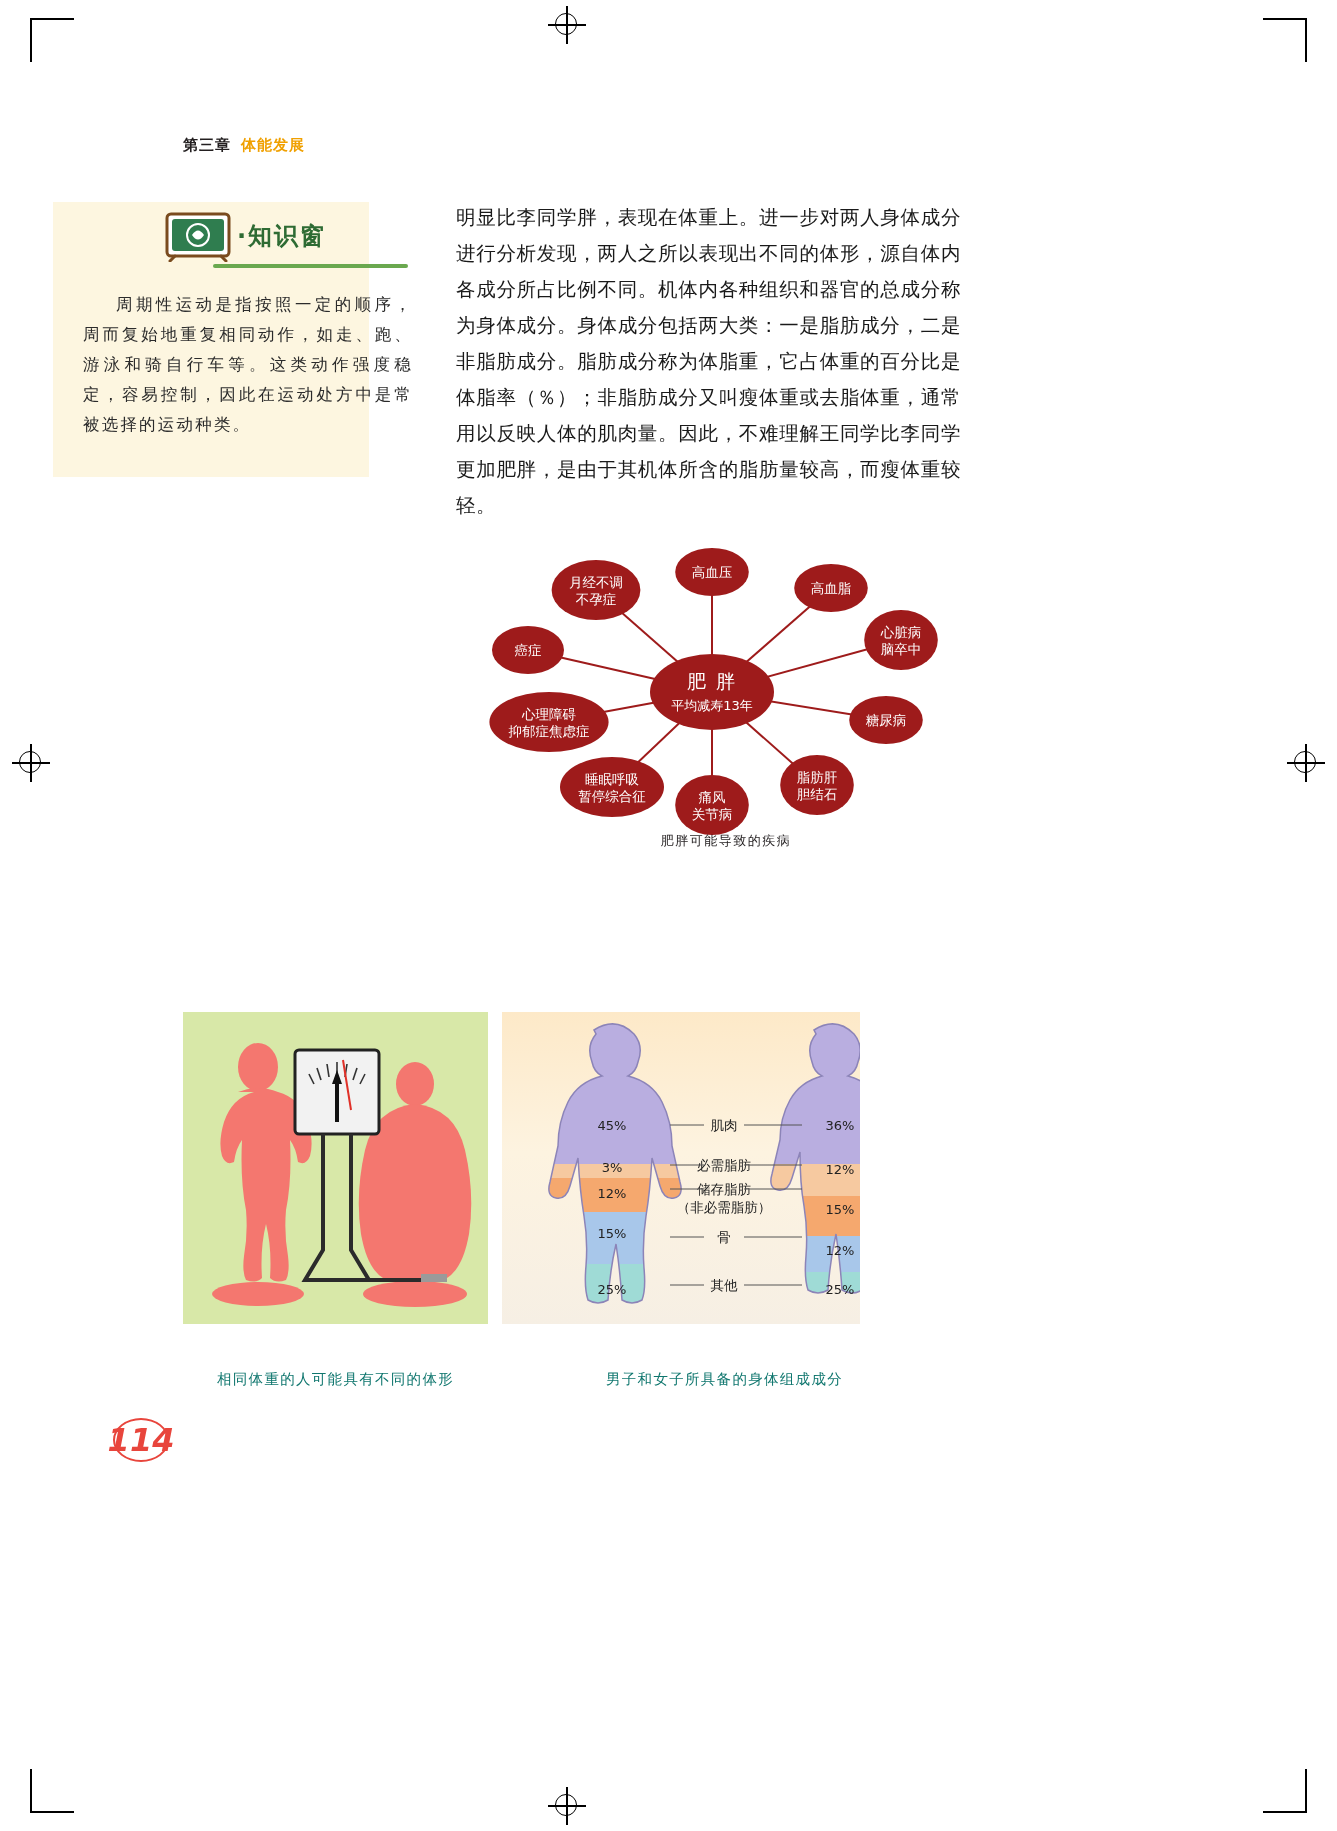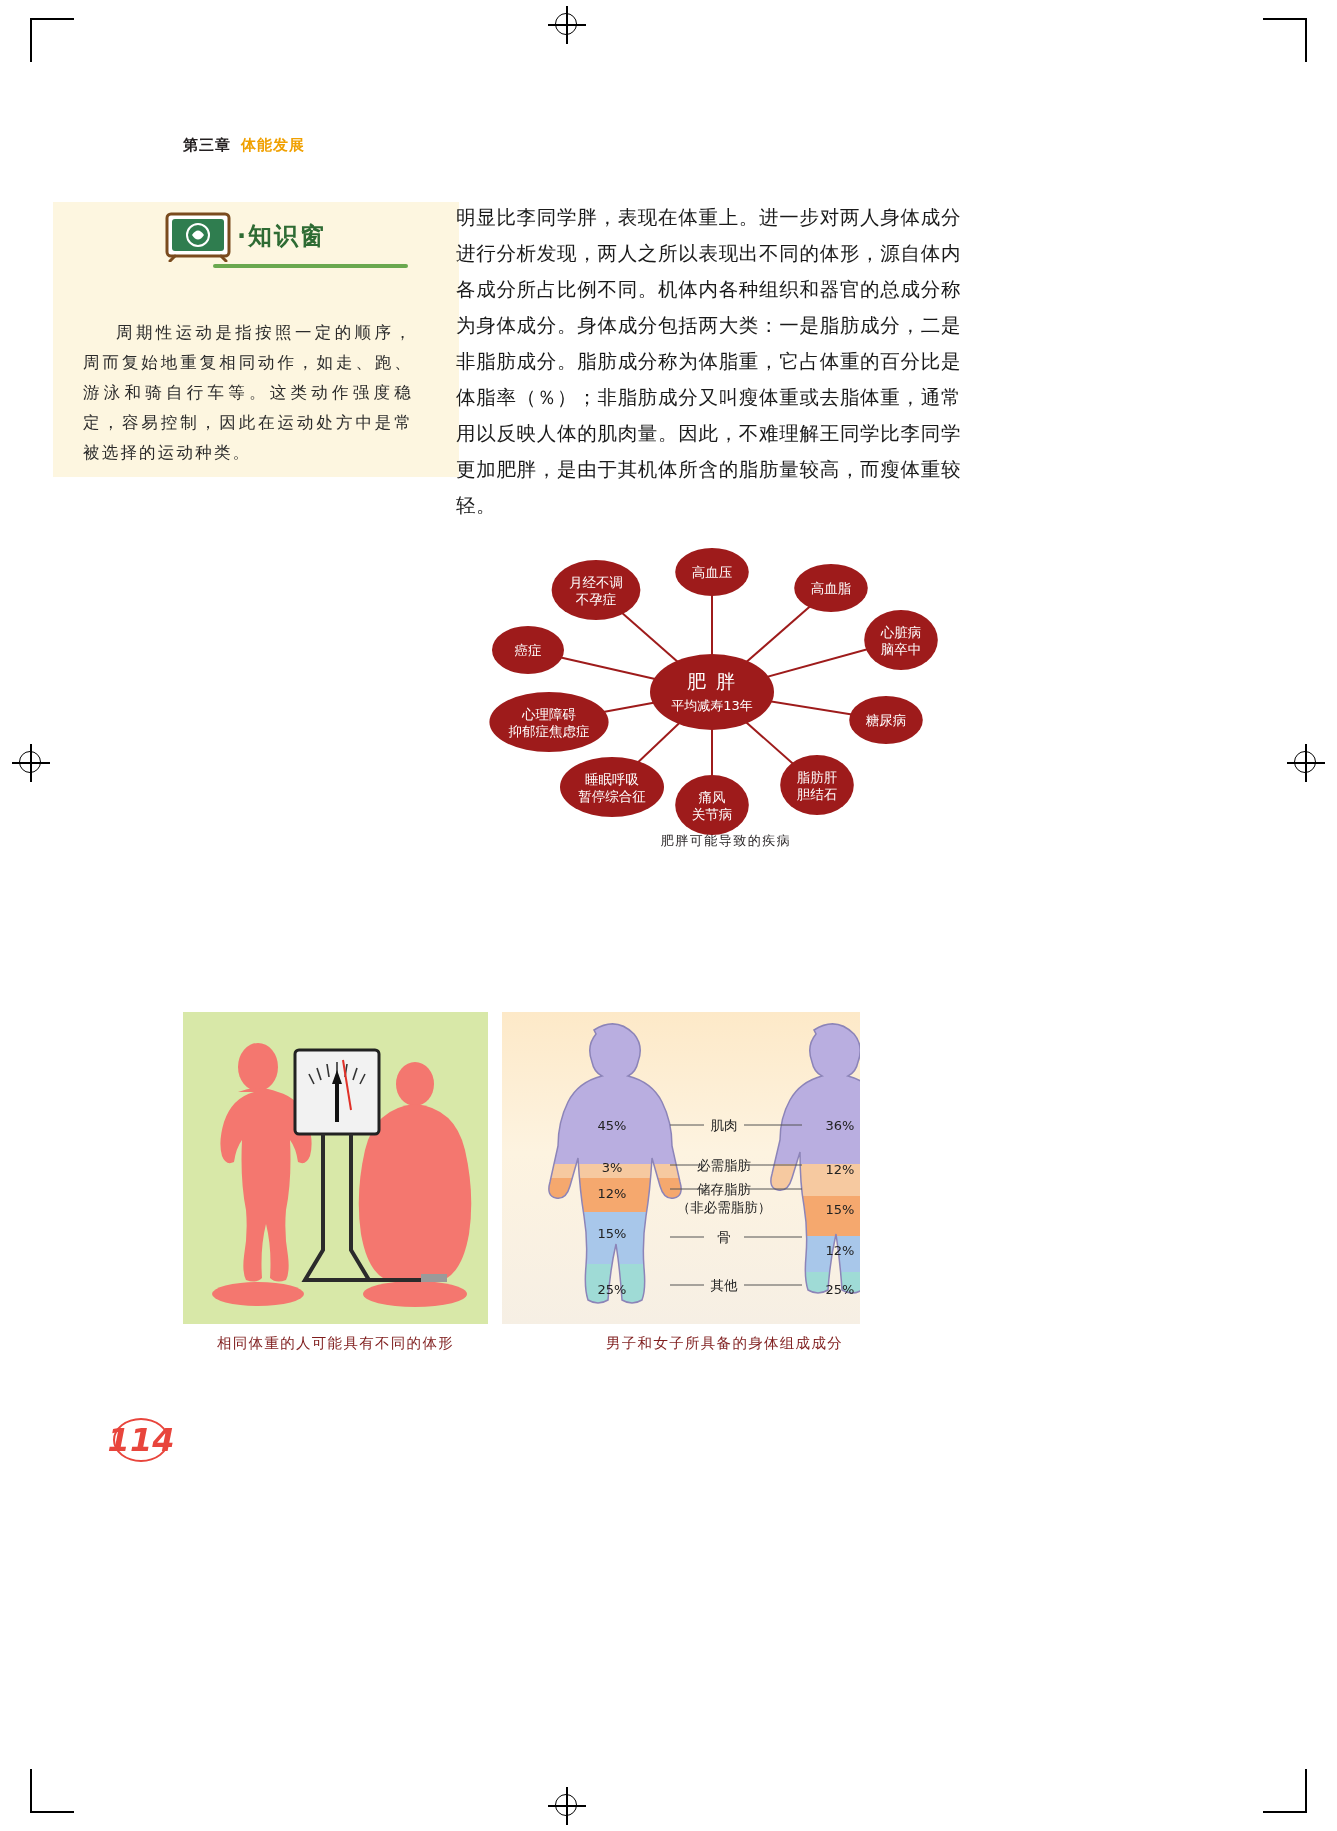--- a/index.html
+++ b/index.html
@@ -65,21 +65,21 @@
     margin-left: 28px;
   }
   .page-header .chapter { color: #231f20; }
   .page-header .chapter-title { color: #f0a000; margin-left: 10px; }
 
   
   .knowledge-box {
     position: absolute;
     left: 53px;
     top: 202px;
-    width: 406px;
+    width: 316px;
     height: 275px;
     background: #fdf6e0;
     box-sizing: border-box;
   }
   .kb-head {
     position: relative;
     height: 66px;
   }
   .kb-board {
     position: absolute;
@@ -112,21 +112,20 @@
     left: 30px;
     top: 88px;
     width: 330px;
     font-size: 16.5px;
     line-height: 30px;
     letter-spacing: 2.2px;
     text-align: justify;
     text-indent: 33px;
     color: #2b2b2b;
     font-family: "DejaVu Serif", serif;
-    margin-top: 28px;
   }
 
   
   .main-text {
     position: absolute;
     left: 456px;
     top: 200px;
     width: 505px;
     font-size: 19.5px;
     line-height: 36px;
@@ -184,23 +183,24 @@
     top: 1012px;
     width: 358px;
     height: 312px;
     background: linear-gradient(180deg,#fde9c8 0%,#fdf3e0 45%,#f6efe4 100%);
     overflow: hidden;
   }
   .fig-caption {
     position: absolute;
     font-size: 14.5px;
     letter-spacing: 1.3px;
-    color: #7f1d1d;
+    color: #0f766e;
     font-family: "DejaVu Sans", "Liberation Sans", sans-serif;
     text-align: center;
+    margin-top: 36px;
   }
   .cap-left  { left: 183px; top: 1334px; width: 305px; }
   .cap-right { left: 502px; top: 1334px; width: 445px; }
 
   
   .page-number {
     position: absolute;
     left: 113px;
     top: 1418px;
     width: 52px;

